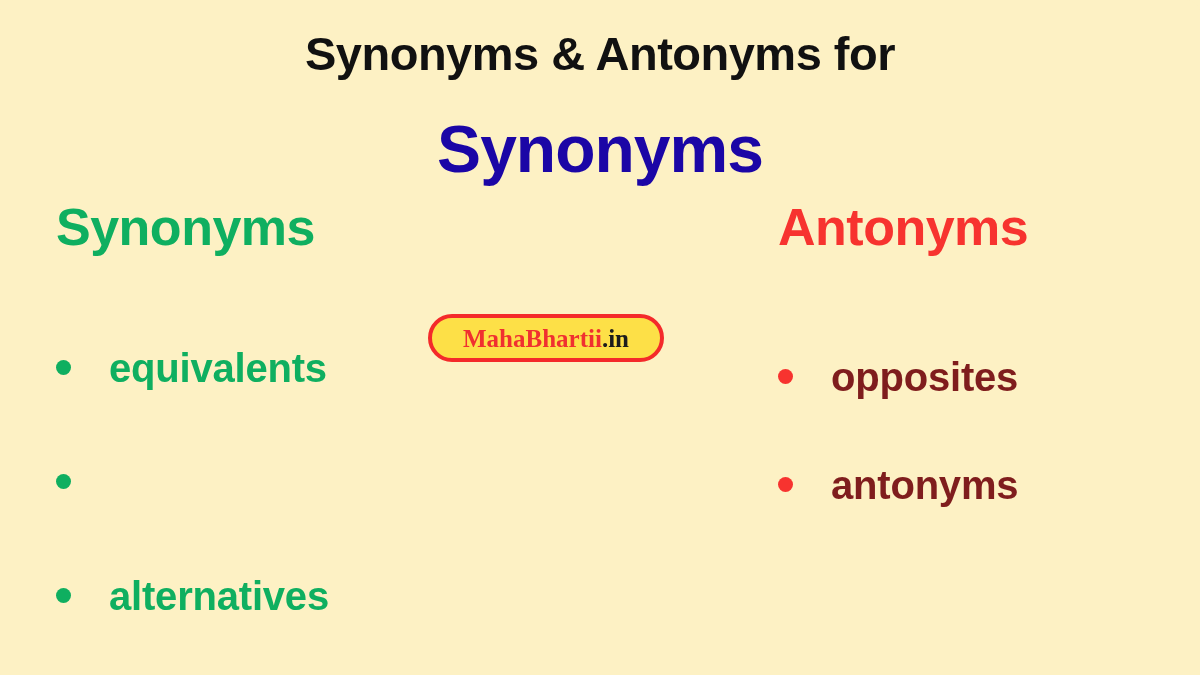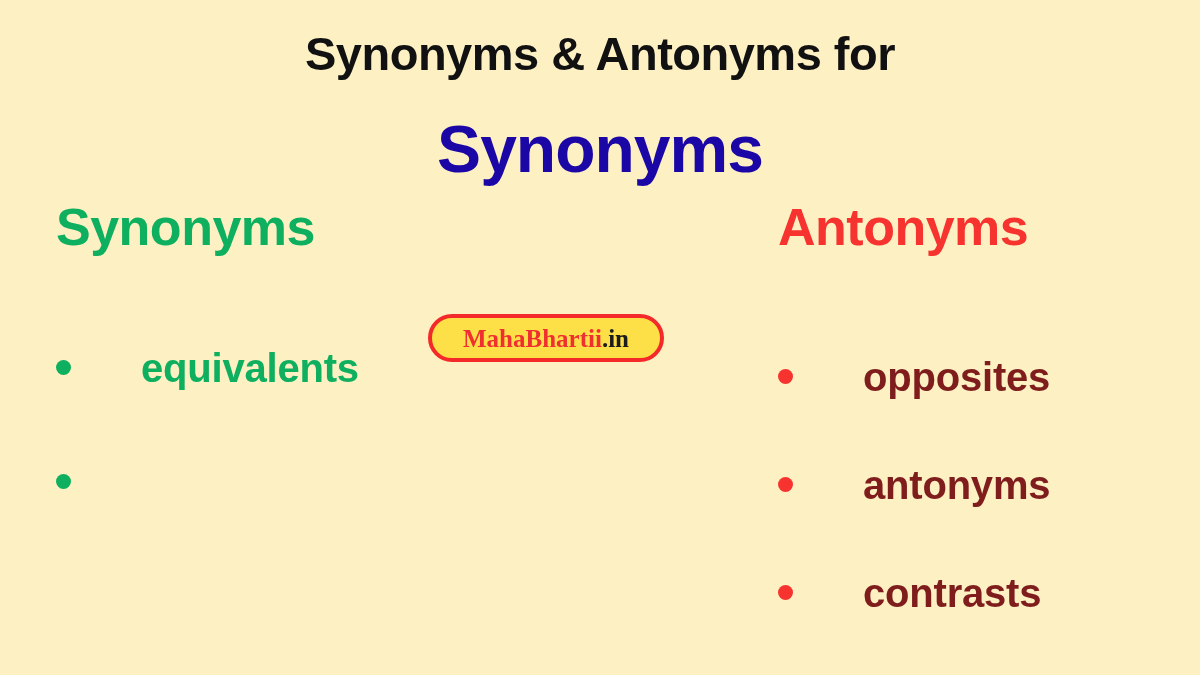--- a/index.html
+++ b/index.html
@@ -95,21 +95,20 @@
     margin: 0;
     padding: 0;
   }
   .column.synonyms .word-list { margin-top: 56px; }
   .column.antonyms .word-list { margin-top: 68px; }
 
   .word-item {
     display: flex;
     align-items: center;
     height: 114px;
-    gap: 32px;
   }
   .column.antonyms .word-item { height: 108px; }
 
   .bullet {
     flex: 0 0 auto;
     width: 15px;
     height: 15px;
     border-radius: 50%;
     margin-right: 38px;
   }
@@ -167,38 +166,38 @@
     <div class="column synonyms">
       <h2 class="col-heading green">Synonyms</h2>
       <ul class="word-list">
         <li class="word-item">
           <span class="bullet green"></span>
           <span class="word-label green">equivalents</span>
         </li>
         <li class="word-item">
           <span class="bullet green"></span>
         </li>
+        <li class="word-item">
+          <span class="bullet green"></span>
+          <span class="word-label green">alternatives</span>
+        </li>
       </ul>
     </div>
 
     <div class="column antonyms">
       <h2 class="col-heading red">Antonyms</h2>
       <ul class="word-list">
         <li class="word-item">
           <span class="bullet red"></span>
           <span class="word-label red">opposites</span>
         </li>
         <li class="word-item">
           <span class="bullet red"></span>
           <span class="word-label red">antonyms</span>
         </li>
-        <li class="word-item">
-          <span class="bullet red"></span>
-          <span class="word-label red">contrasts</span>
-        </li>
       </ul>
     </div>
 
   </div>
 
   <div class="watermark">
     <span class="watermark-text"><span class="wm-brand">MahaBhartii</span><span class="wm-tld">.in</span></span>
   </div>
 
 </div>

